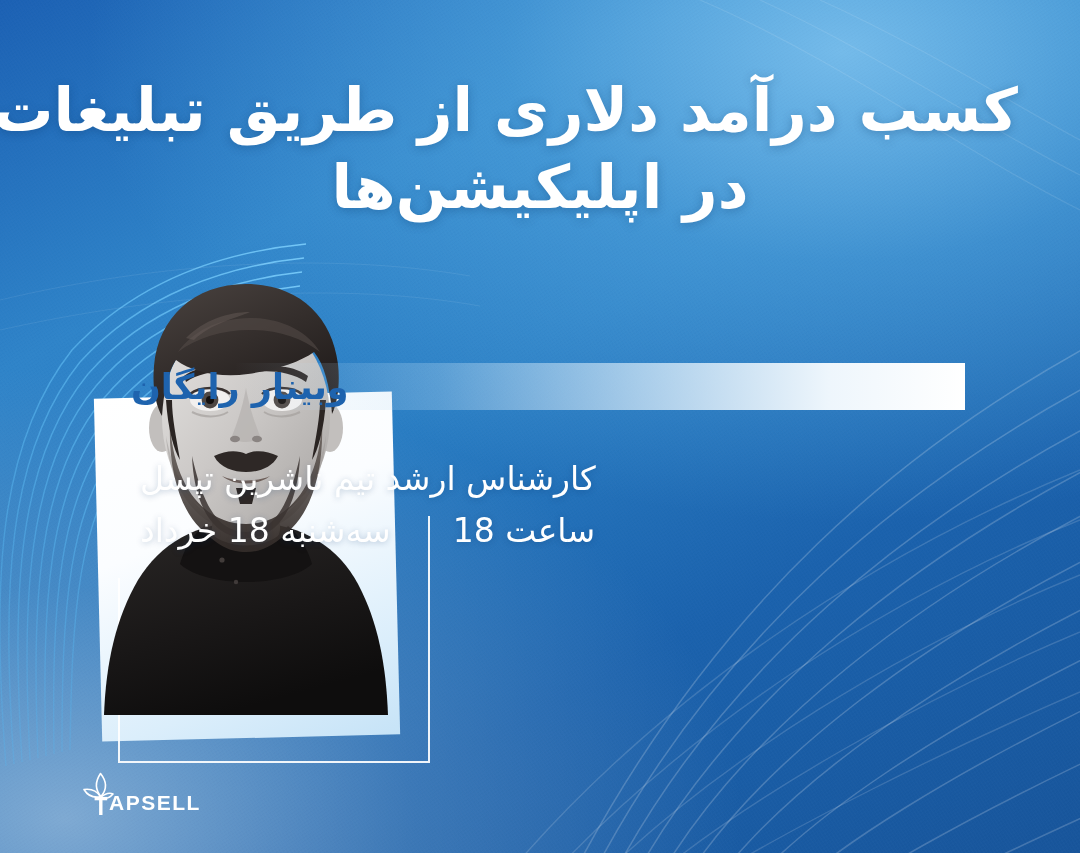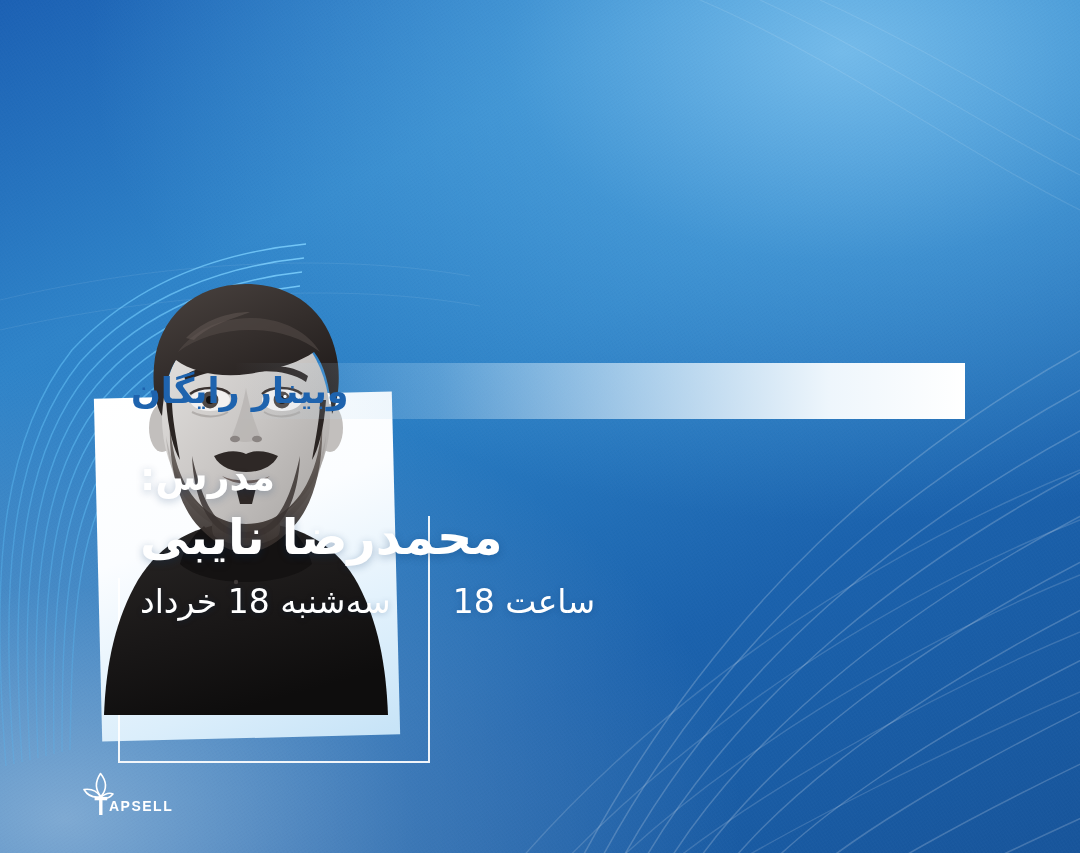--- a/index.html
+++ b/index.html
@@ -45,21 +45,21 @@
     letter-spacing:-0.5px;
     text-shadow:0 2px 10px rgba(9,52,102,.30);
     white-space:nowrap;
   }
 
   
   .badge-wrap{
     position:absolute;
     top:363px; right:115px;
     width:850px;
-    height:56px;
+    height:47px;
     display:flex;align-items:center;justify-content:flex-end;
     background:linear-gradient(to left, #ffffff 0%, #eef6fc 16%, rgba(215,234,248,.72) 38%, rgba(190,221,243,.30) 62%, rgba(175,212,240,0) 86%);
   }
   .badge-text{
     color:#1e63ae;
     font-size:35px;
     font-weight:bold;
     padding-left:16px;
     letter-spacing:0px;
     white-space:nowrap;
@@ -137,21 +137,21 @@
   
   .logo{
     position:absolute;
     left:80px; bottom:38px;
     display:flex;align-items:flex-end;gap:2px;
     direction:ltr;
   }
   .logo-mark{width:34px;height:44px;display:block;}
   .logo-word{
     color:#ffffff;
-    font-size:14px;
+    font-size:21px;
     font-weight:bold;
     letter-spacing:1.5px;
     line-height:1;
     margin-bottom:2px;
     margin-left:-7px;
     font-family:"Liberation Sans",sans-serif;
   }
 </style>
 </head>
 <body>
@@ -213,20 +213,24 @@
 
       <g fill="none" stroke="#ffffff" stroke-opacity="0.08" stroke-width="1">
         <path d="M0,300 C160,262 330,252 470,276"></path>
         <path d="M0,330 C170,292 345,282 480,306"></path>
       </g>
     </svg>
   </div>
 
   <div class="grain"></div>
 
+  <div class="title-block">
+    <div class="title-line">کسب درآمد دلاری از طریق تبلیغات</div>
+    <div class="title-line">در اپلیکیشن‌ها</div>
+  </div>
 
   <div class="photo-zone">
 
     <div class="photo-card"></div>
     <div class="photo-frame"></div>
 
     <div class="portrait">
       <svg viewBox="0 0 320 455" aria-hidden="true">
         <defs>
           <linearGradient id="skin" x1="0" y1="0" x2="1" y2="1">
@@ -308,22 +312,21 @@
         <circle cx="150" cy="322" r="2.2" fill="#4a4442" opacity="0.8"></circle>
       </svg>
     </div>
   </div>
 
   <div class="badge-wrap">
     <span class="badge-text">وبینار رایگان</span>
   </div>
 
   <div class="speaker">
-    <div class="speaker-label">مدرس:</div>
-    <div class="speaker-name">محمدرضا نایبی</div>
+    <div class="speaker-role">کارشناس ارشد تیم ناشرین تپسل</div>
     <div class="schedule">
       <span>ساعت 18</span>
       <span>سه‌شنبه 18 خرداد</span>
     </div>
   </div>
 
   <div class="logo">
     <svg class="logo-mark" viewBox="0 0 34 44" aria-hidden="true">
       <g fill="none" stroke="#ffffff" stroke-width="1.6" stroke-linejoin="round" stroke-linecap="round">
         <path d="M20.5,2.5 C26.5,10 27.5,18 21,25.5 C15,18.5 15.5,10 20.5,2.5 Z"></path>

